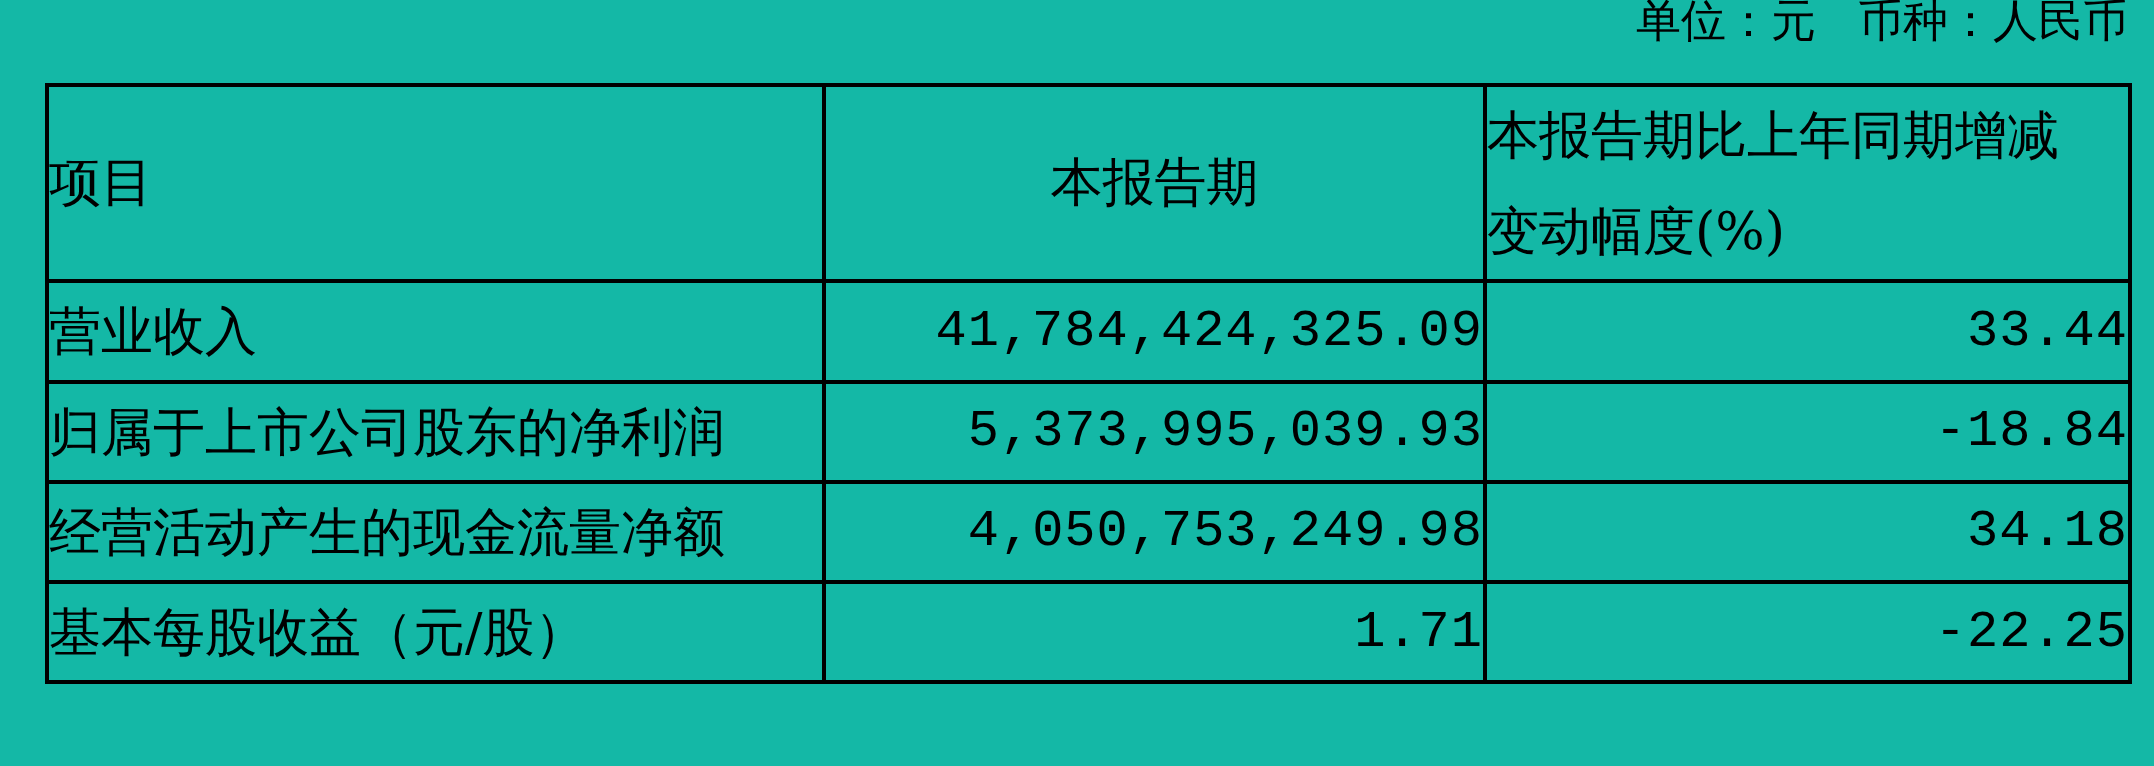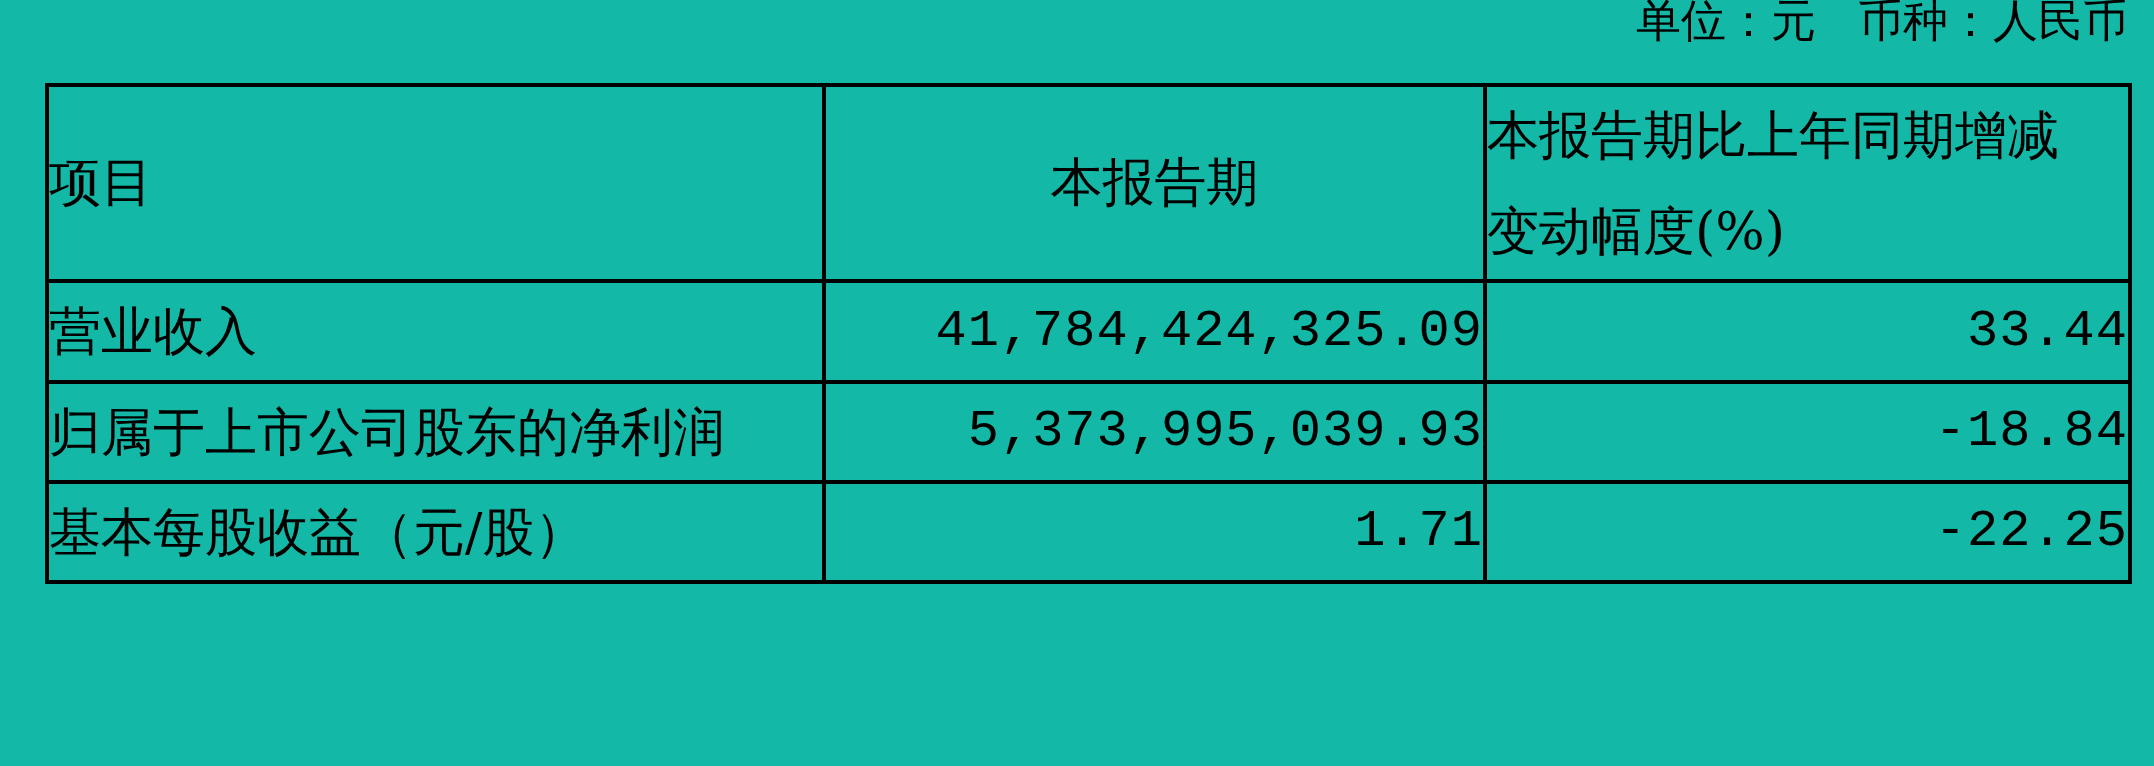--- a/index.html
+++ b/index.html
@@ -107,20 +107,25 @@
       <tr class="row0">
         <td class="item">营业收入</td>
         <td class="num">41,784,424,325.09</td>
         <td class="num">33.44</td>
       </tr>
       <tr class="row1">
         <td class="item">归属于上市公司股东的净利润</td>
         <td class="num">5,373,995,039.93</td>
         <td class="num">-18.84</td>
       </tr>
+      <tr class="row3">
+        <td class="item">经营活动产生的现金流量净额</td>
+        <td class="num">4,050,753,249.98</td>
+        <td class="num">34.18</td>
+      </tr>
       <tr class="row4">
         <td class="item">基本每股收益（元/股）</td>
         <td class="num">1.71</td>
         <td class="num">-22.25</td>
       </tr>
     </tbody>
   </table>
 
 </div>
 

